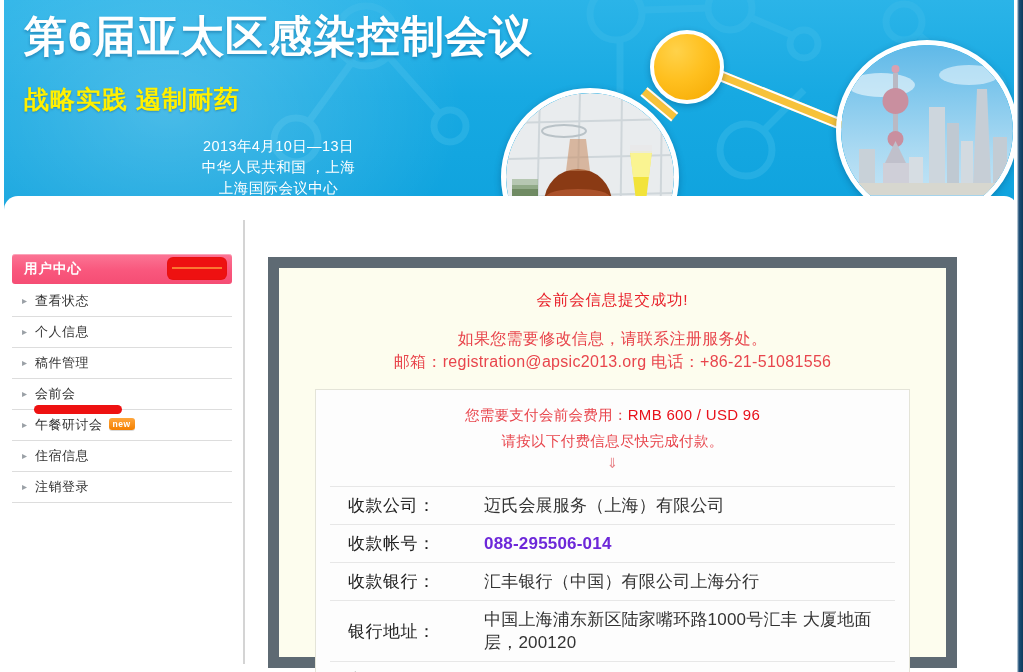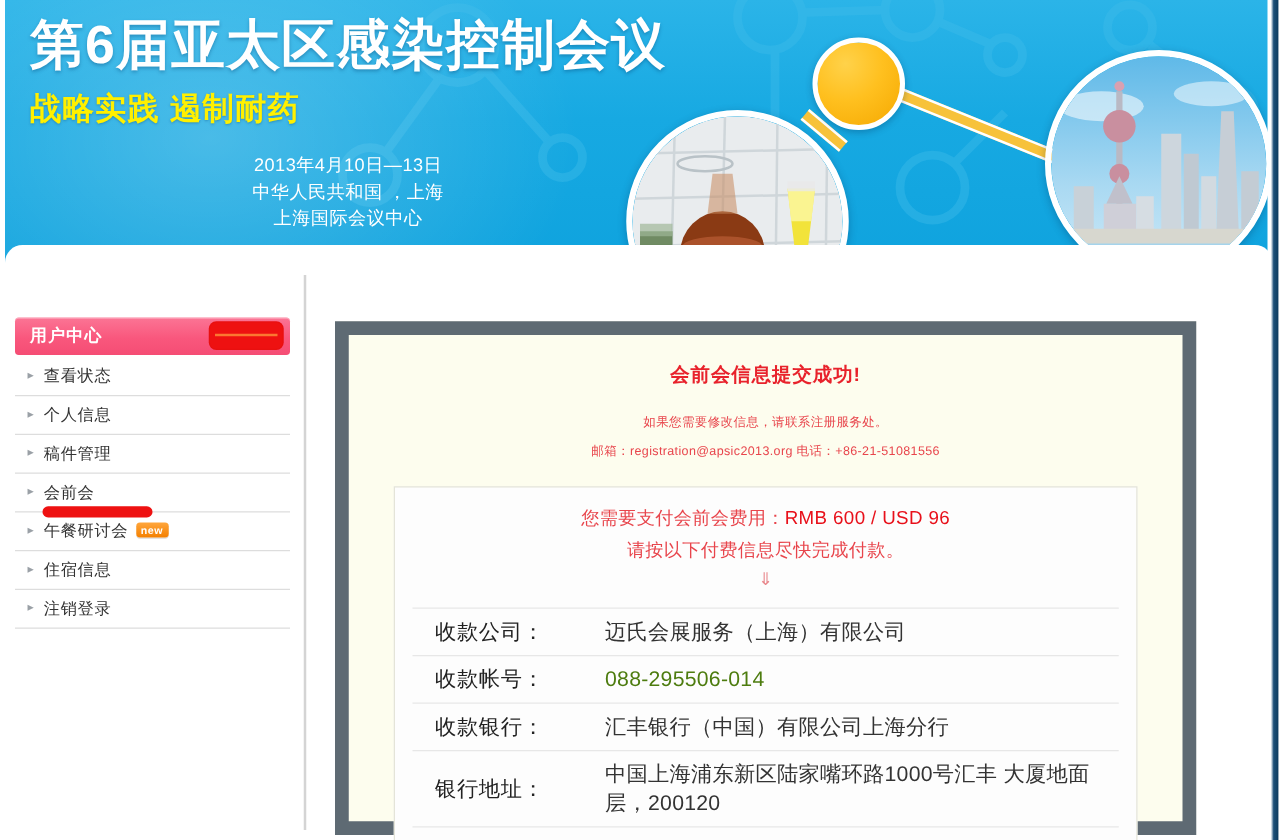--- a/index.html
+++ b/index.html
@@ -30,21 +30,21 @@
     background:radial-gradient(ellipse at 40% 50%, rgba(255,255,255,.22) 0%, rgba(255,255,255,0) 62%);
   }
   .banner-text{position:absolute;left:20px;top:14px;z-index:3;}
   .conf-title{
     font-size:43px;line-height:1.06;font-weight:bold;color:#ffffff;
     letter-spacing:1px;
     text-shadow:0 2px 3px rgba(0,60,110,.35);
     white-space:nowrap;
   }
   .conf-sub{
-    margin-top:10px;font-size:25px;font-weight:bold;color:#fff000;
+    margin-top:23px;font-size:25px;font-weight:bold;color:#fff000;
     letter-spacing:1px;white-space:nowrap;
     text-shadow:0 1px 2px rgba(0,60,110,.35);
   }
   .conf-meta{margin-top:20px;color:#ffffff;font-size:14.5px;line-height:21px;letter-spacing:.4px;text-align:center;}
   .conf-meta div{white-space:nowrap;}
 
   
   .circ{
     position:absolute;border-radius:50%;
     border:5px solid #ffffff;
@@ -108,23 +108,23 @@
   }
   .v-divider{position:absolute;left:243px;top:8px;width:2px;height:444px;background:#d4d4d4;}
 
   
   .panel{
     position:absolute;left:268px;top:45px;width:689px;height:411px;
     background:#fdfdee;border:11px solid #5e6a73;box-sizing:border-box;
   }
   .panel-inner{padding:14px 18px 0 18px;text-align:center;}
   .succ-title{
-    color:#e8222b;font-size:15.5px;font-weight:bold;letter-spacing:.8px;margin-top:8px;
-  }
-  .note{color:#e8454c;font-size:10px;line-height:23px;margin-top:16px;letter-spacing:.3px;}
+    color:#e8222b;font-size:15.5px;font-weight:normal;letter-spacing:.8px;margin-top:8px;
+  }
+  .note{color:#e8454c;font-size:16px;line-height:23px;margin-top:16px;letter-spacing:.3px;}
   .note .line2{white-space:nowrap;}
 
   .pay-box{
     margin:16px 18px 0 18px;background:#fdfdfd;border:1px solid #e4e4d8;
     padding:10px 0 18px 0;
   }
   .fee-line{
     color:#e8454c;font-size:14.5px;line-height:22px;margin-top:4px;letter-spacing:.3px;
   }
   .fee-amount{color:#e8101a;font-weight:normal;font-size:15px;}
@@ -132,21 +132,21 @@
 
   .bank-table{
     margin:14px 14px 0 14px;width:calc(100% - 28px);border-collapse:collapse;
     font-size:17px;text-align:left;
   }
   .bank-table tr{border-bottom:1px solid #e7e7e7;}
   .bank-table tr:first-child{border-top:1px solid #e7e7e7;}
   .bank-table td{padding:7px 4px;vertical-align:middle;}
   .bank-table td.k{width:128px;color:#222222;padding-left:18px;letter-spacing:.5px;white-space:nowrap;}
   .bank-table td.v{color:#333333;letter-spacing:.2px;}
-  .bank-table td.v.mono{color:#4d7c0f;font-family:"Liberation Sans","DejaVu Sans",sans-serif;}
+  .bank-table td.v.mono{color:#6d28d9;font-family:"Liberation Sans","DejaVu Sans",sans-serif;font-weight:bold;}
 </style>
 </head>
 <body>
 
 <div id="page">
 
   <div class="banner">
 
     <svg class="molecules" viewBox="0 0 1014 212" preserveAspectRatio="none">
       <g stroke="#3fbbe9" stroke-width="7" fill="none" opacity="0.85">

